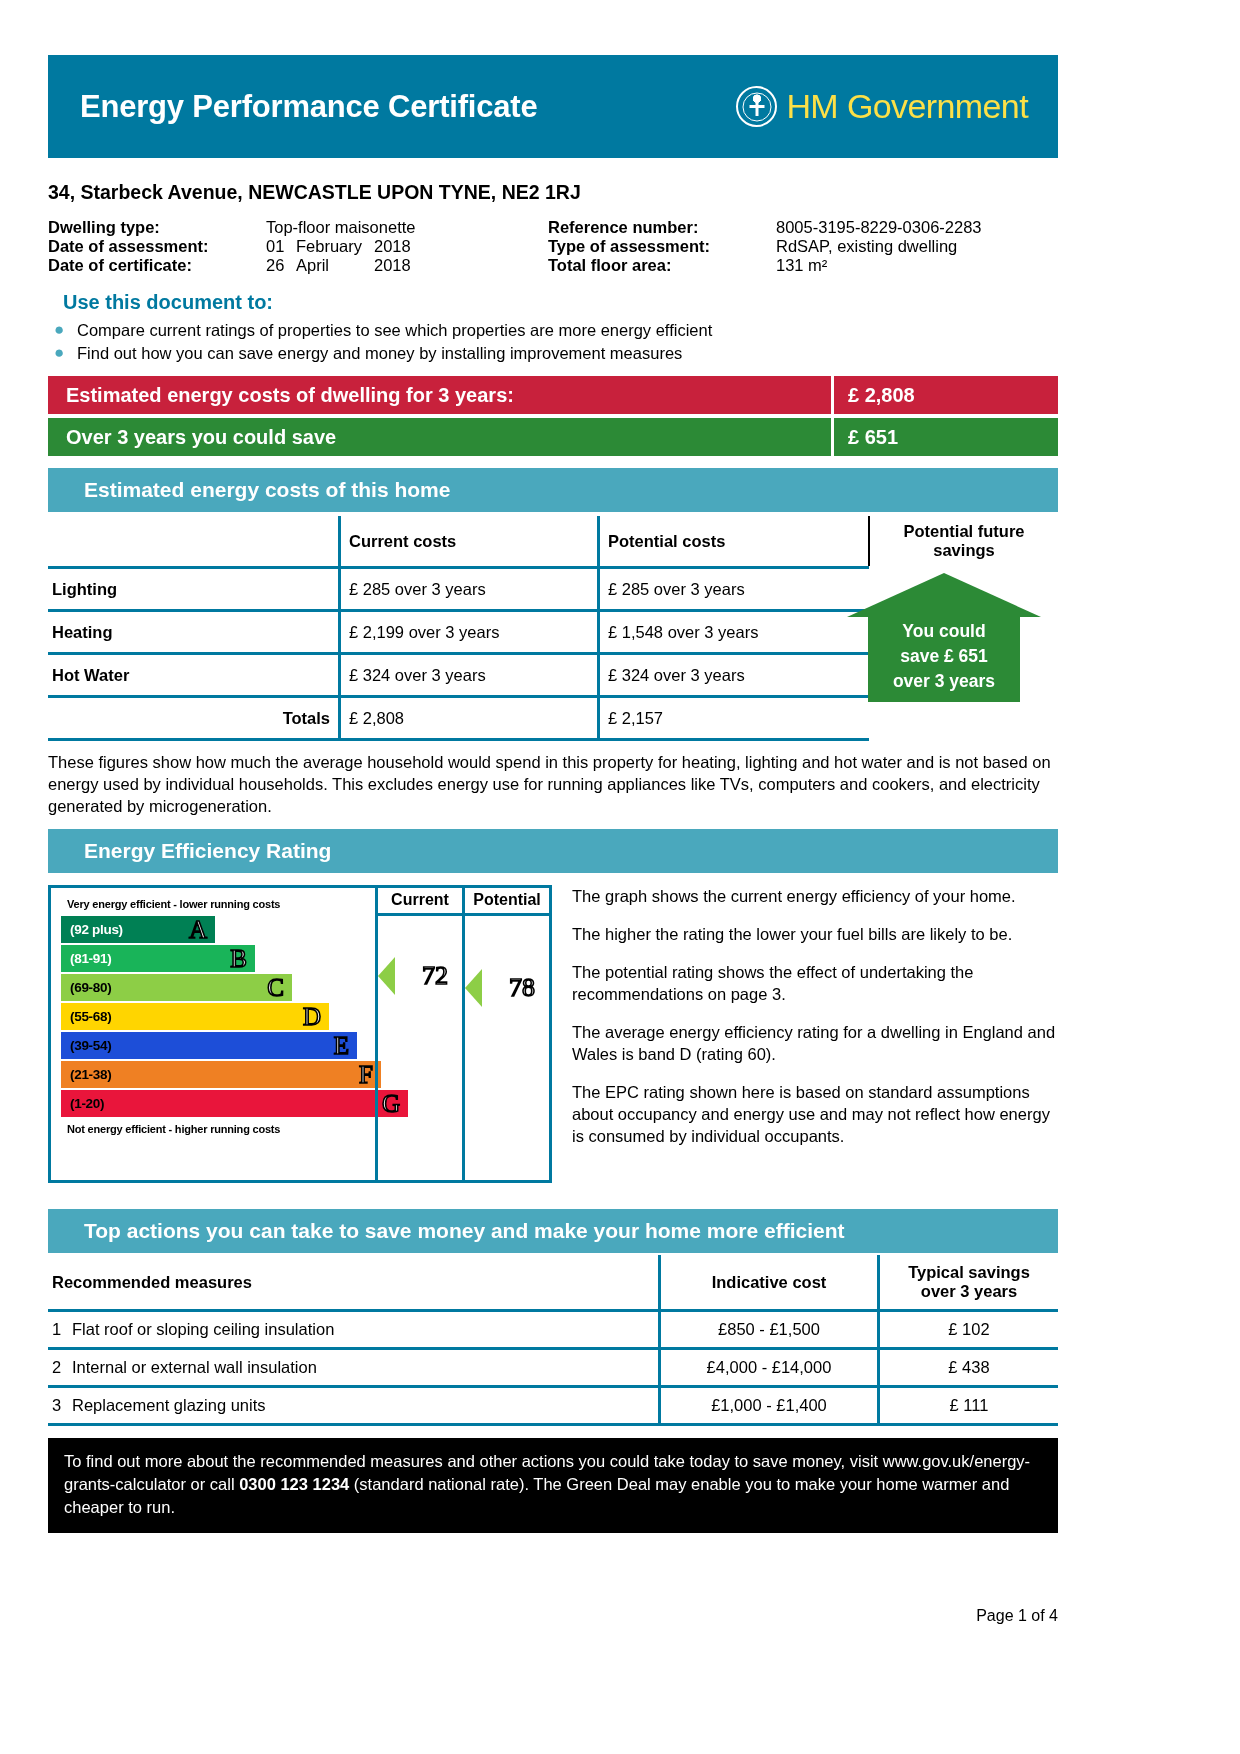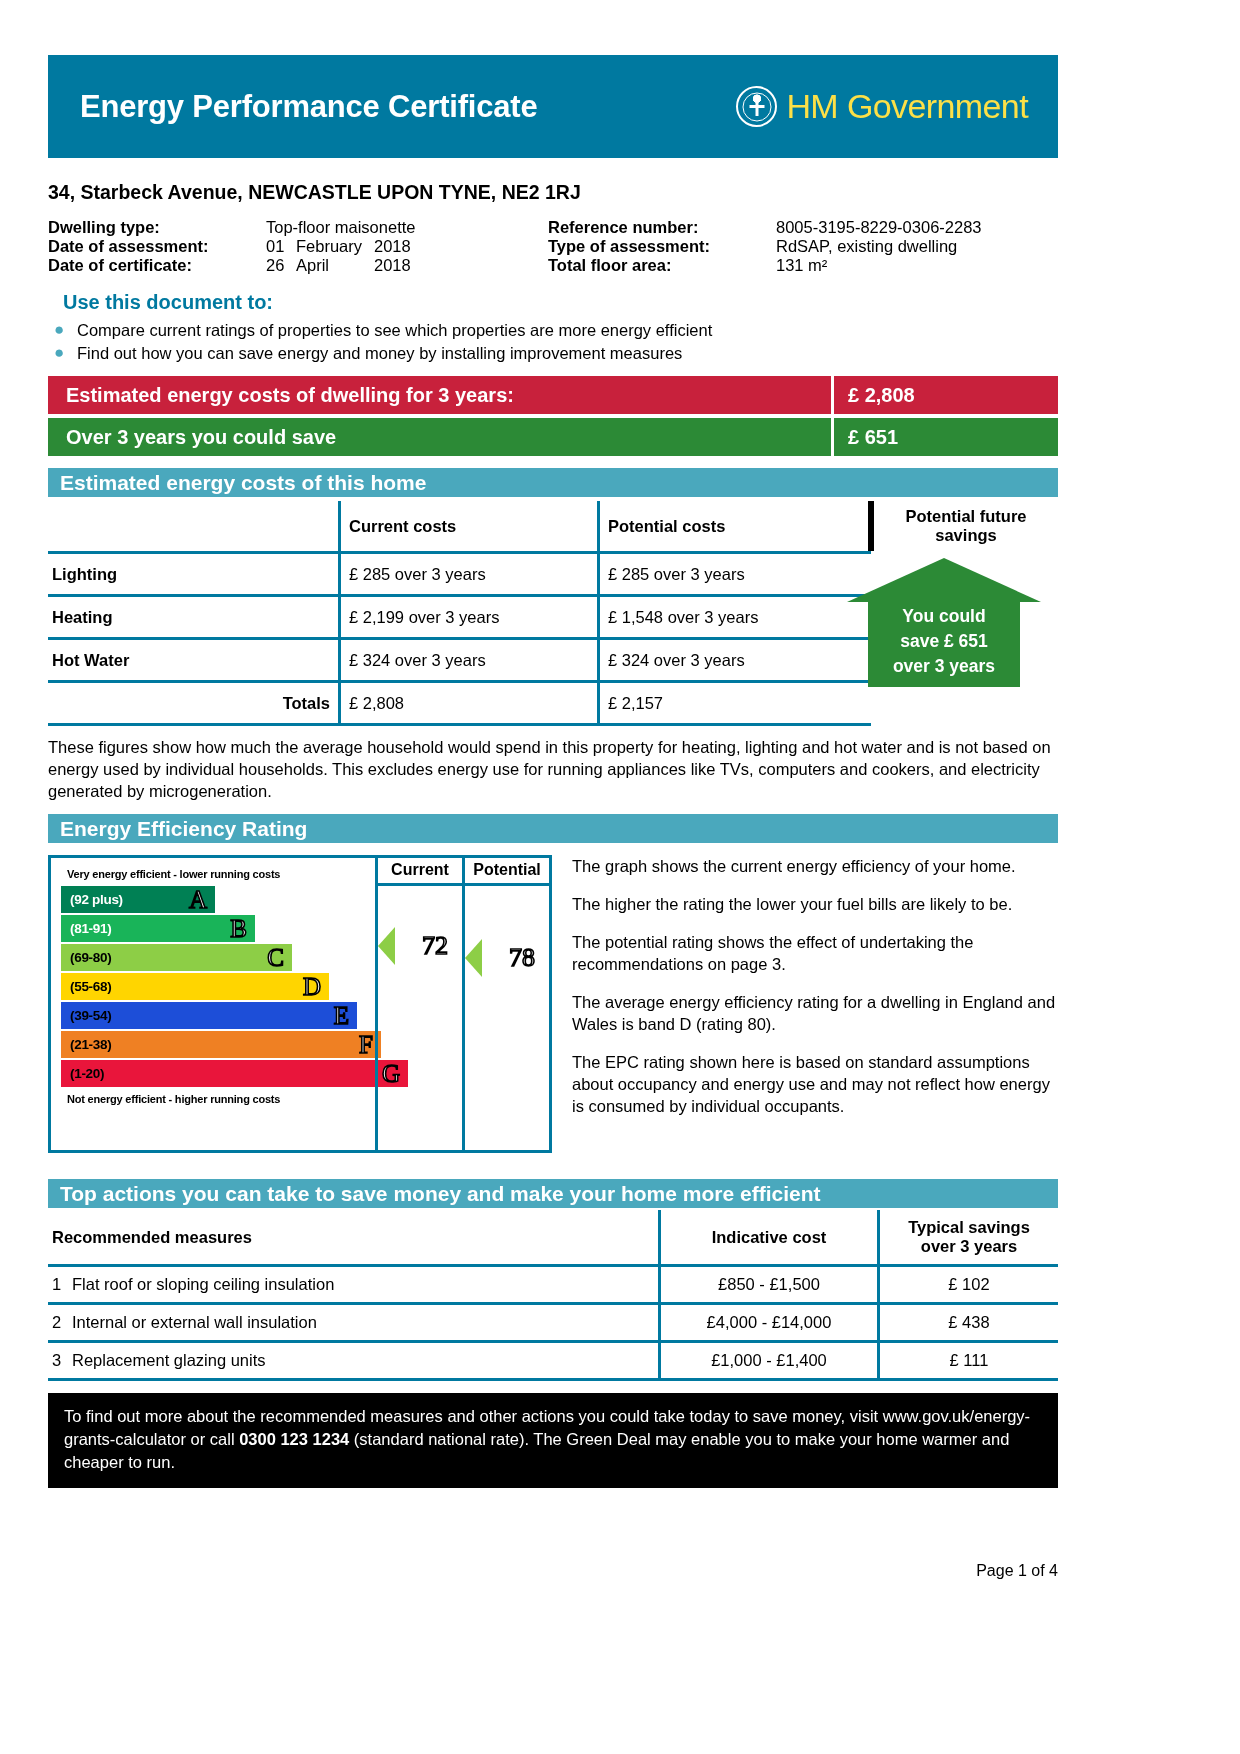--- a/index.html
+++ b/index.html
@@ -150,24 +150,24 @@
     align-items: center;
     padding-left: 14px;
     border-left: 3px solid #ffffff;
     box-sizing: border-box;
   }
 
   
   .sect-bar {
     margin-top: 12px;
     background: #4aa8bd;
-    height: 29px;
+    height: 44px;
     display: flex;
     align-items: center;
-    padding-left: 12px;
+    padding-left: 36px;
     color: #ffffff;
     font-size: 21px;
     font-weight: bold;
   }
 
   
   .cost-table {
     width: 100%;
     border-collapse: collapse;
     font-size: 16.5px;
@@ -175,21 +175,21 @@
   }
   .cost-table td, .cost-table th {
     padding: 6px 8px;
     vertical-align: middle;
     text-align: left;
     font-weight: normal;
   }
   .cost-table .c0 { width: 278px; font-weight: bold; padding-left: 4px; }
   .cost-table .c1 { width: 240px; border-left: 3px solid #0079a0; }
   .cost-table .c2 { width: 252px; border-left: 3px solid #0079a0; }
-  .cost-table .c3 { border-left: 6px solid #000000; text-align: center; }
+  .cost-table .c3 { border-left: 2px solid #000000; text-align: center; }
   .cost-table thead th { font-weight: bold; height: 30px; }
   .cost-table thead th.c3 { text-align: center; }
   .hrule-row td { padding: 0; height: 3px; background: #0079a0; }
   .hrule-row td.blank { background: #ffffff; }
   .row-lighting td, .row-heating td, .row-hotwater td, .row-totals td { height: 28px; }
   .totals-label { text-align: right !important; font-weight: bold; }
   .house-arrow {
     position: relative;
     width: 194px;
     margin: 0 auto;
@@ -552,21 +552,21 @@
             <div class="pointer" id="pot-pointer" style="left: 17px; right: 4px; top: 52.5px;">78</div>
           </div>
         </div>
       </div>
     </div>
 
     <div class="eer-right">
       <p>The graph shows the current energy efficiency of your home.</p>
       <p>The higher the rating the lower your fuel bills are likely to be.</p>
       <p>The potential rating shows the effect of undertaking the recommendations on page 3.</p>
-      <p>The average energy efficiency rating for a dwelling in England and Wales is band D (rating 80).</p>
+      <p>The average energy efficiency rating for a dwelling in England and Wales is band D (rating 60).</p>
       <p>The EPC rating shown here is based on standard assumptions about occupancy and energy use and may not reflect how energy is consumed by individual occupants.</p>
     </div>
   </div>
 
   <div class="sect-bar" style="margin-top:26px;">Top actions you can take to save money and make your home more efficient</div>
 
   <table class="rec-table">
     <thead>
       <tr>
         <th class="m">Recommended measures</th>

